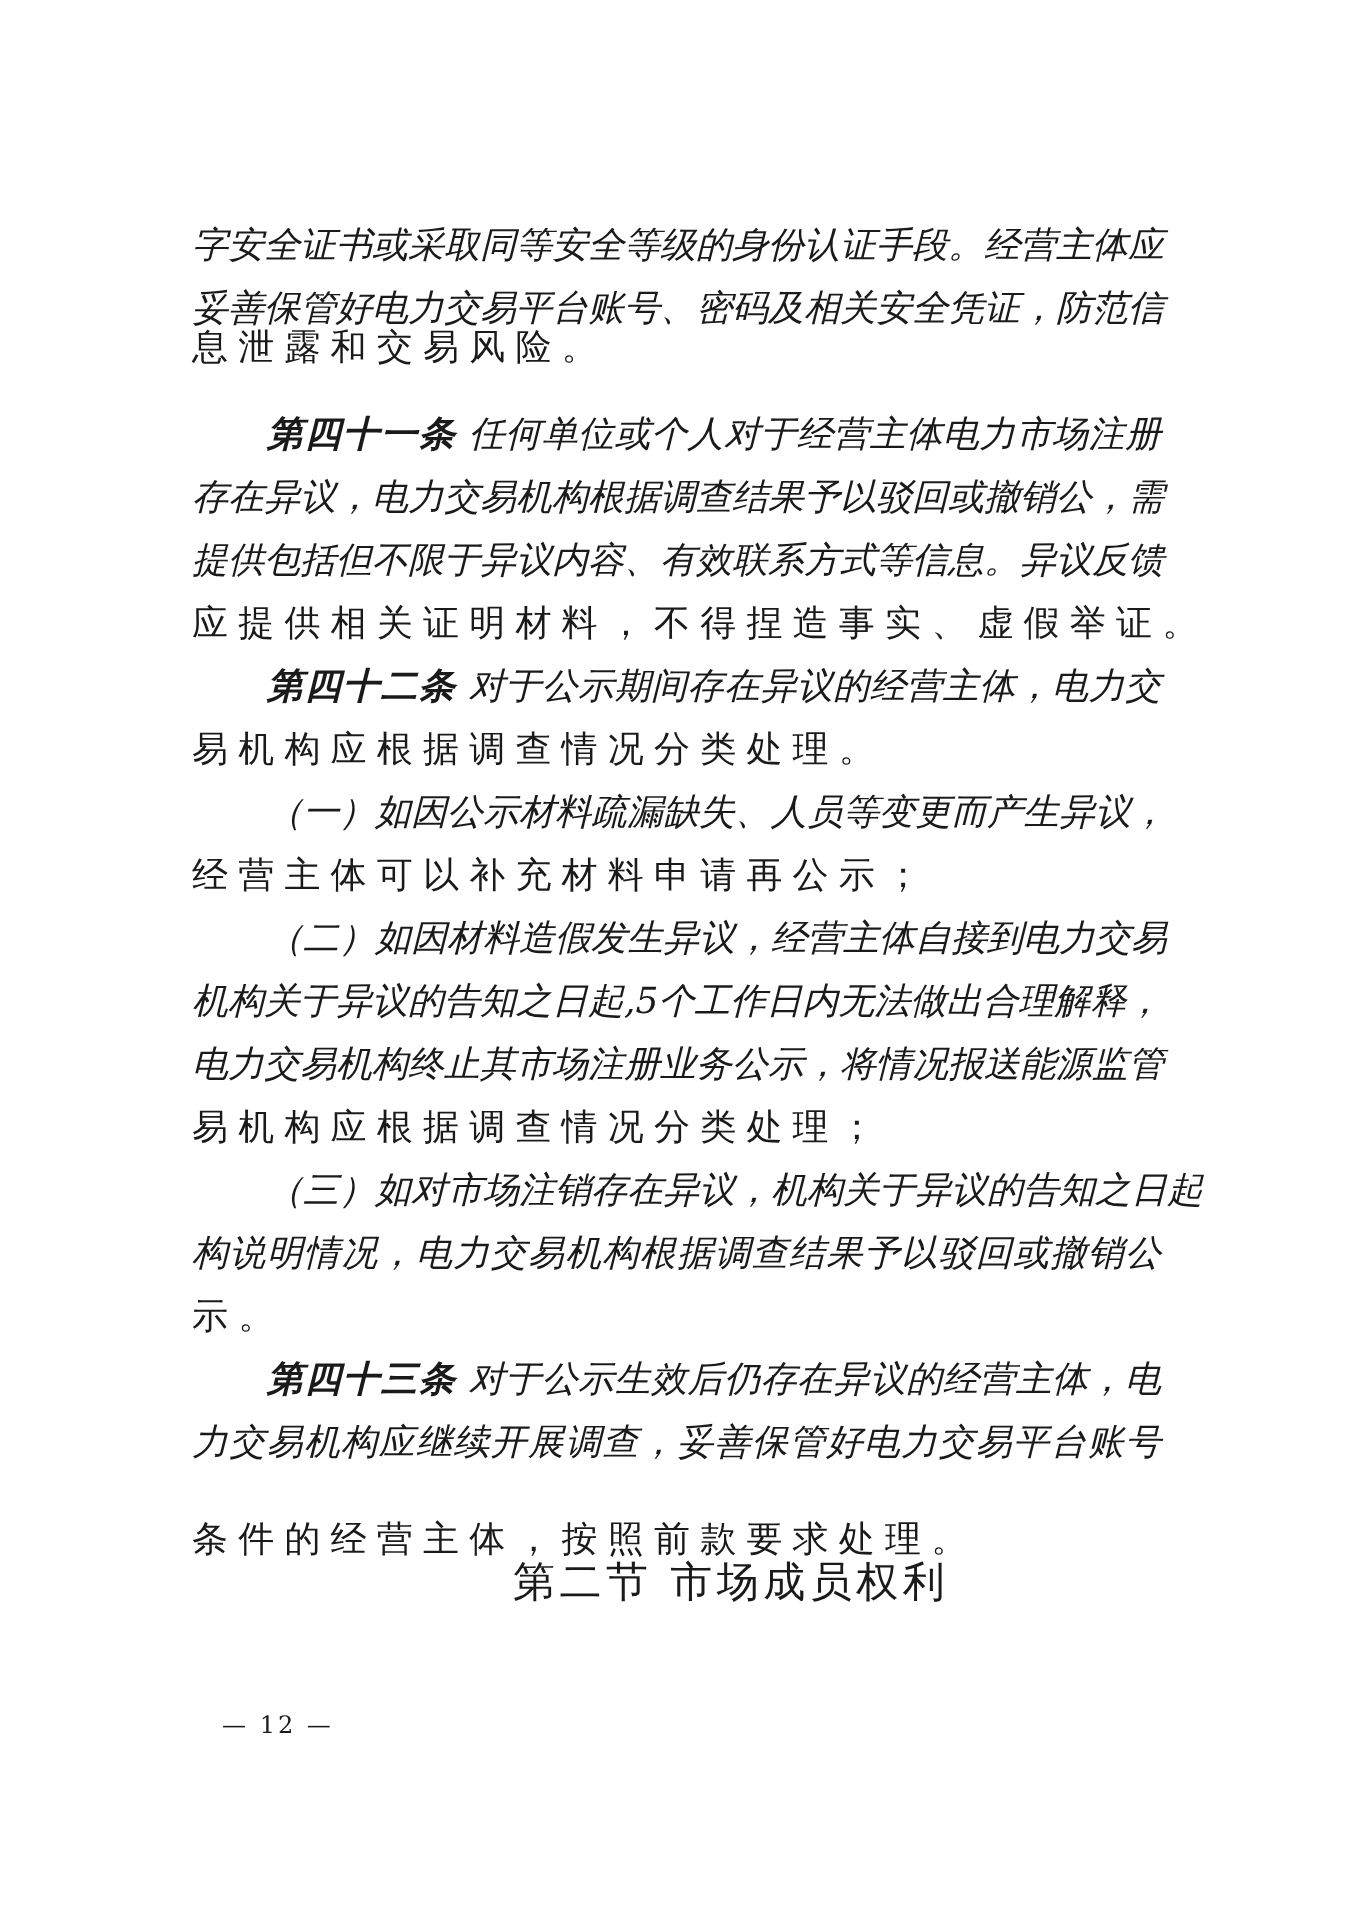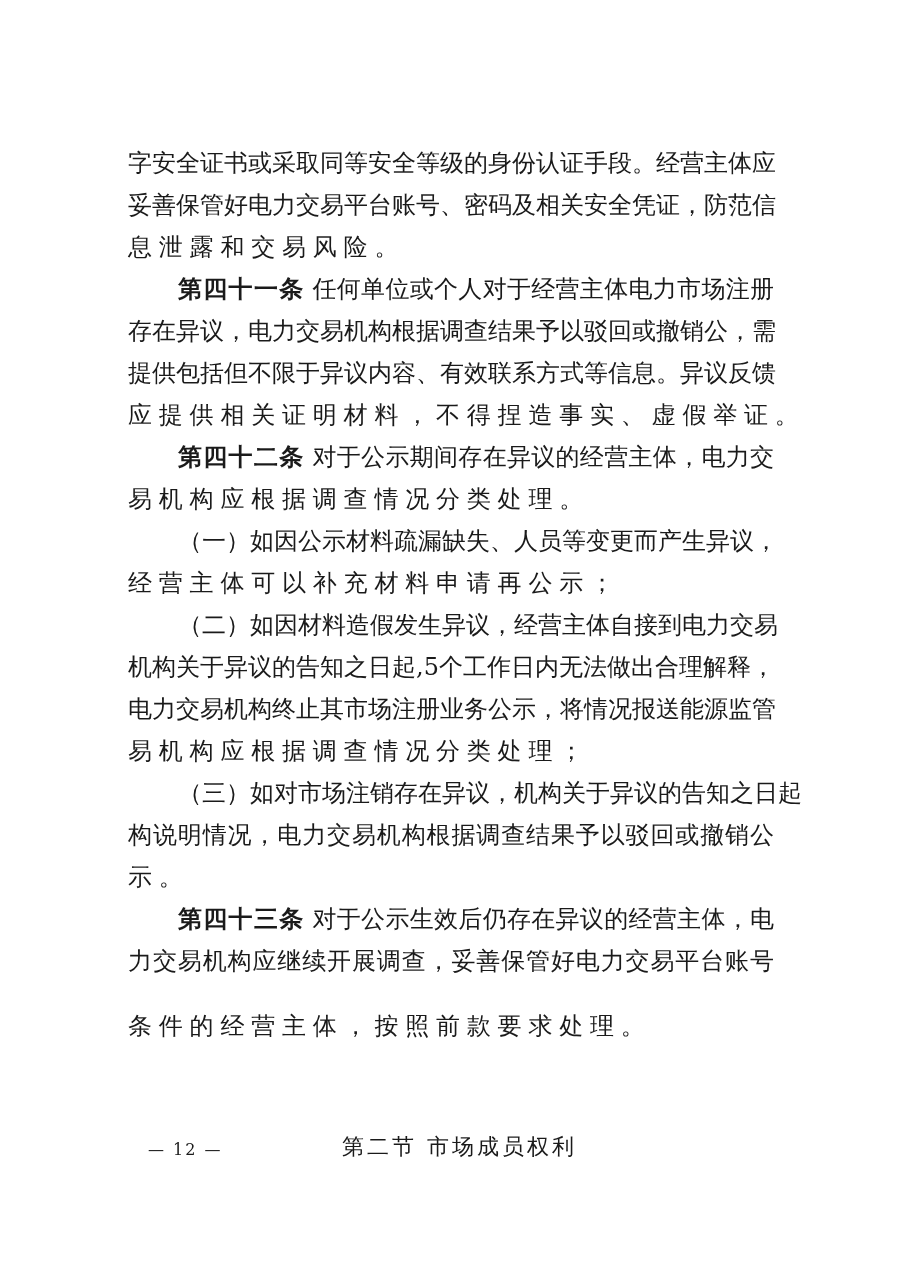--- a/index.html
+++ b/index.html
@@ -28,33 +28,34 @@
       line-height: 42px;
       font-size: 24px;
       white-space: nowrap;
       letter-spacing: 6.8px;
     }
     .line.justify {
       width: 646px;
       text-align: justify;
       text-align-last: justify;
       letter-spacing: 0;
+      font-style: italic;
     }
     .indent { padding-left: 50px; }
     .line.justify.indent { width: 596px; }
     .bold {
       font-family: "DejaVu Sans", "Liberation Sans", sans-serif;
       font-weight: bold;
       letter-spacing: 1px;
     }
     .section-heading {
       position: absolute;
       left: 342px;
-      top: 1132px;
-      font-size: 22px;
+      top: 1040px;
+      font-size: 28px;
       line-height: 30px;
       letter-spacing: 3px;
       white-space: nowrap;
     }
     .page-number {
       position: absolute;
       left: 148px;
       top: 1137px;
       font-size: 16px;
       line-height: 26px;
@@ -62,21 +63,21 @@
       letter-spacing: 2px;
     }
   </style>
 </head>
 <body>
 
 <div class="page">
 
   <div class="line justify" style="top:0px">字安全证书或采取同等安全等级的身份认证手段。经营主体应</div>
   <div class="line justify" style="top:42px">妥善保管好电力交易平台账号、密码及相关安全凭证，防范信</div>
-  <div class="line" style="top:84px">息泄露和交易风险。</div>
+  <div class="line" style="top:68px">息泄露和交易风险。</div>
 
   <div class="line justify indent" style="top:126px"><span class="bold">第四十一条</span> <span>任何单位或个人对于经营主体电力市场注册</span></div>
   <div class="line justify" style="top:168px">存在异议，电力交易机构根据调查结果予以驳回或撤销公，需</div>
   <div class="line justify" style="top:210px">提供包括但不限于异议内容、有效联系方式等信息。异议反馈</div>
   <div class="line" style="top:252px">应提供相关证明材料，不得捏造事实、虚假举证。</div>
 
   <div class="line justify indent" style="top:294px"><span class="bold">第四十二条</span> <span>对于公示期间存在异议的经营主体，电力交</span></div>
   <div class="line" style="top:336px">易机构应根据调查情况分类处理。</div>
 
   <div class="line justify indent" style="top:378px">（一）如因公示材料疏漏缺失、人员等变更而产生异议，</div>

